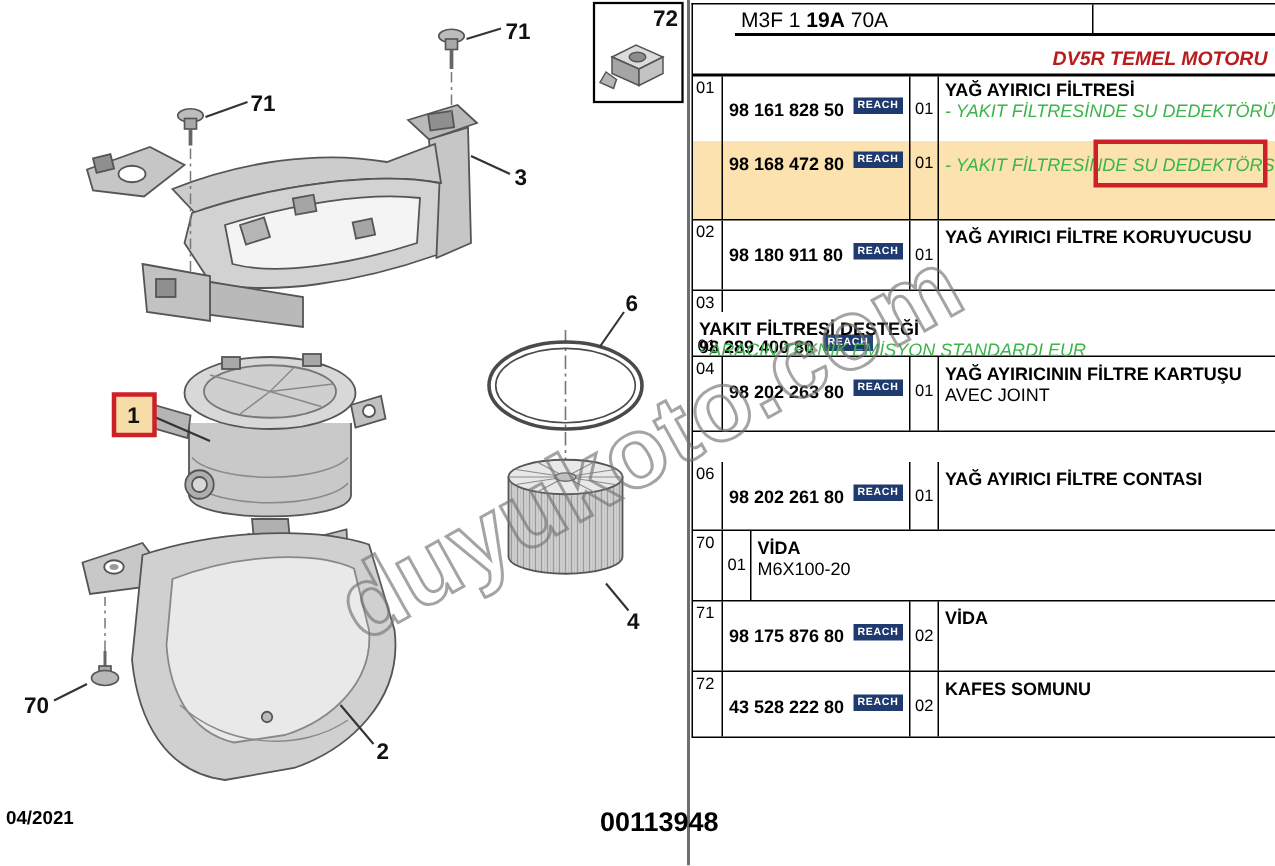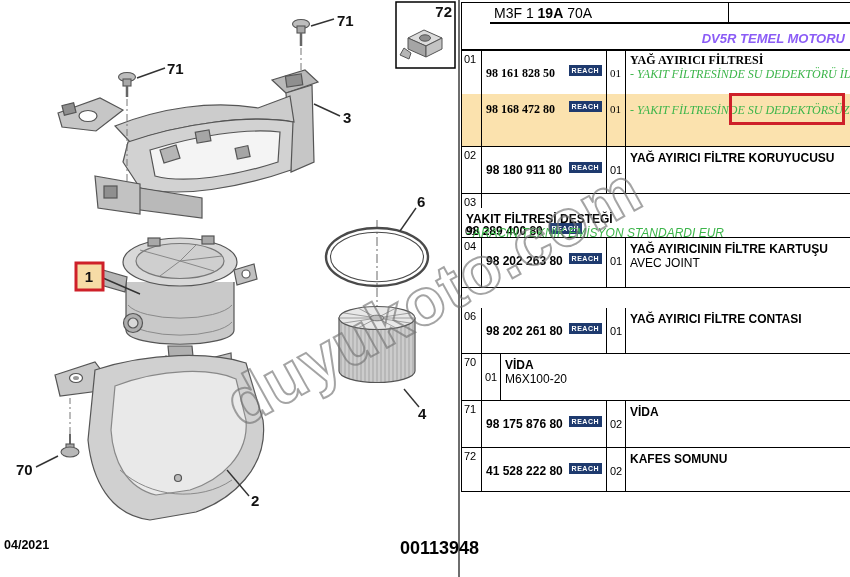--- a/index.html
+++ b/index.html
@@ -11,38 +11,38 @@
   .v-divider{position:absolute;left:458px;top:0;width:2px;height:577px;background:#6e6e6e;}
 
   
   .parts-table{position:absolute;left:461px;top:2px;width:389px;
                border-top:1px solid #000;border-left:1.5px solid #000;background:#fff;}
   .hdr-a{height:19px;border-bottom:2px solid #000;display:flex;margin-left:28px;}
   .hdr-a .code-cell{width:234px;border-right:1px solid #000;padding:2px 0 0 4px;
                     font-size:14px;white-space:nowrap;}
   .hdr-a .code-cell b{font-weight:bold;}
   .hdr-b{height:27px;border-bottom:2px solid #000;text-align:right;padding:7px 6px 0 0;
-         font-size:13px;font-style:italic;font-weight:bold;color:#8b5cf6;box-sizing:border-box;}
+         font-size:13px;font-style:italic;font-weight:bold;color:#b91c1c;box-sizing:border-box;}
   .row{position:relative;display:flex;border-bottom:1.2px solid #000;}
   .c1{width:17px;border-right:1px solid #000;font-size:11px;padding:2px 0 0 2px;
       position:relative;z-index:1;}
   .c2{width:124px;border-right:1px solid #000;position:relative;z-index:1;}
   .c3{width:18px;border-right:1px solid #000;position:relative;z-index:1;font-size:11px;}
   .c4{flex:1;position:relative;z-index:1;overflow:visible;}
   .part-no{position:absolute;left:4px;top:16px;font-weight:bold;font-size:12px;white-space:nowrap;}
   .reach{position:absolute;right:4px;top:15px;background:#1e3a6e;color:#fff;
          font-size:7px;font-weight:bold;letter-spacing:.5px;padding:2px 3px;line-height:1;}
   .qty{position:absolute;left:3px;top:17px;}
   .title{position:absolute;left:4px;top:4px;font-weight:bold;font-size:12px;white-space:nowrap;}
   .sub{position:absolute;left:4px;top:18px;font-size:12px;white-space:nowrap;}
   .green{color:#3cb54a;font-style:italic;}
   
   .row-01{height:95px;}
   .row-01 .hl-band{position:absolute;left:0;right:0;top:43px;bottom:0;background:#fbe2ae;z-index:0;}
-  .abs{position:absolute;white-space:nowrap;font-family:Liberation Serif, serif;}
+  .abs{position:absolute;white-space:nowrap;}
   .red-box{position:absolute;left:267px;top:42px;width:110px;height:26px;
            border:3px solid #ce2029;z-index:2;}
   .r-std{height:46px;}
   .r-03{height:43px;flex-direction:column;}
   .r-04{height:49px;}
   .r-06{height:45px;margin-top:20px;}
   .r-72{height:43px;}
 
   
   .footer-date{position:absolute;left:4px;top:538px;font-weight:bold;font-size:12.5px;}
@@ -329,21 +329,21 @@
         <span class="qty">02</span>
         </div>
       <div class="c4">
         <span class="title">VİDA</span>
       </div>
     </div>
 
     <div class="row r-72">
       <div class="c1">72</div>
       <div class="c2">
-        <span class="part-no">41 528 222 80</span>
+        <span class="part-no">43 528 222 80</span>
         <span class="reach">REACH</span>
       </div>
       <div class="c3">
         <span class="qty">02</span>
         </div>
       <div class="c4">
         <span class="title">KAFES SOMUNU</span>
       </div>
     </div>
 

